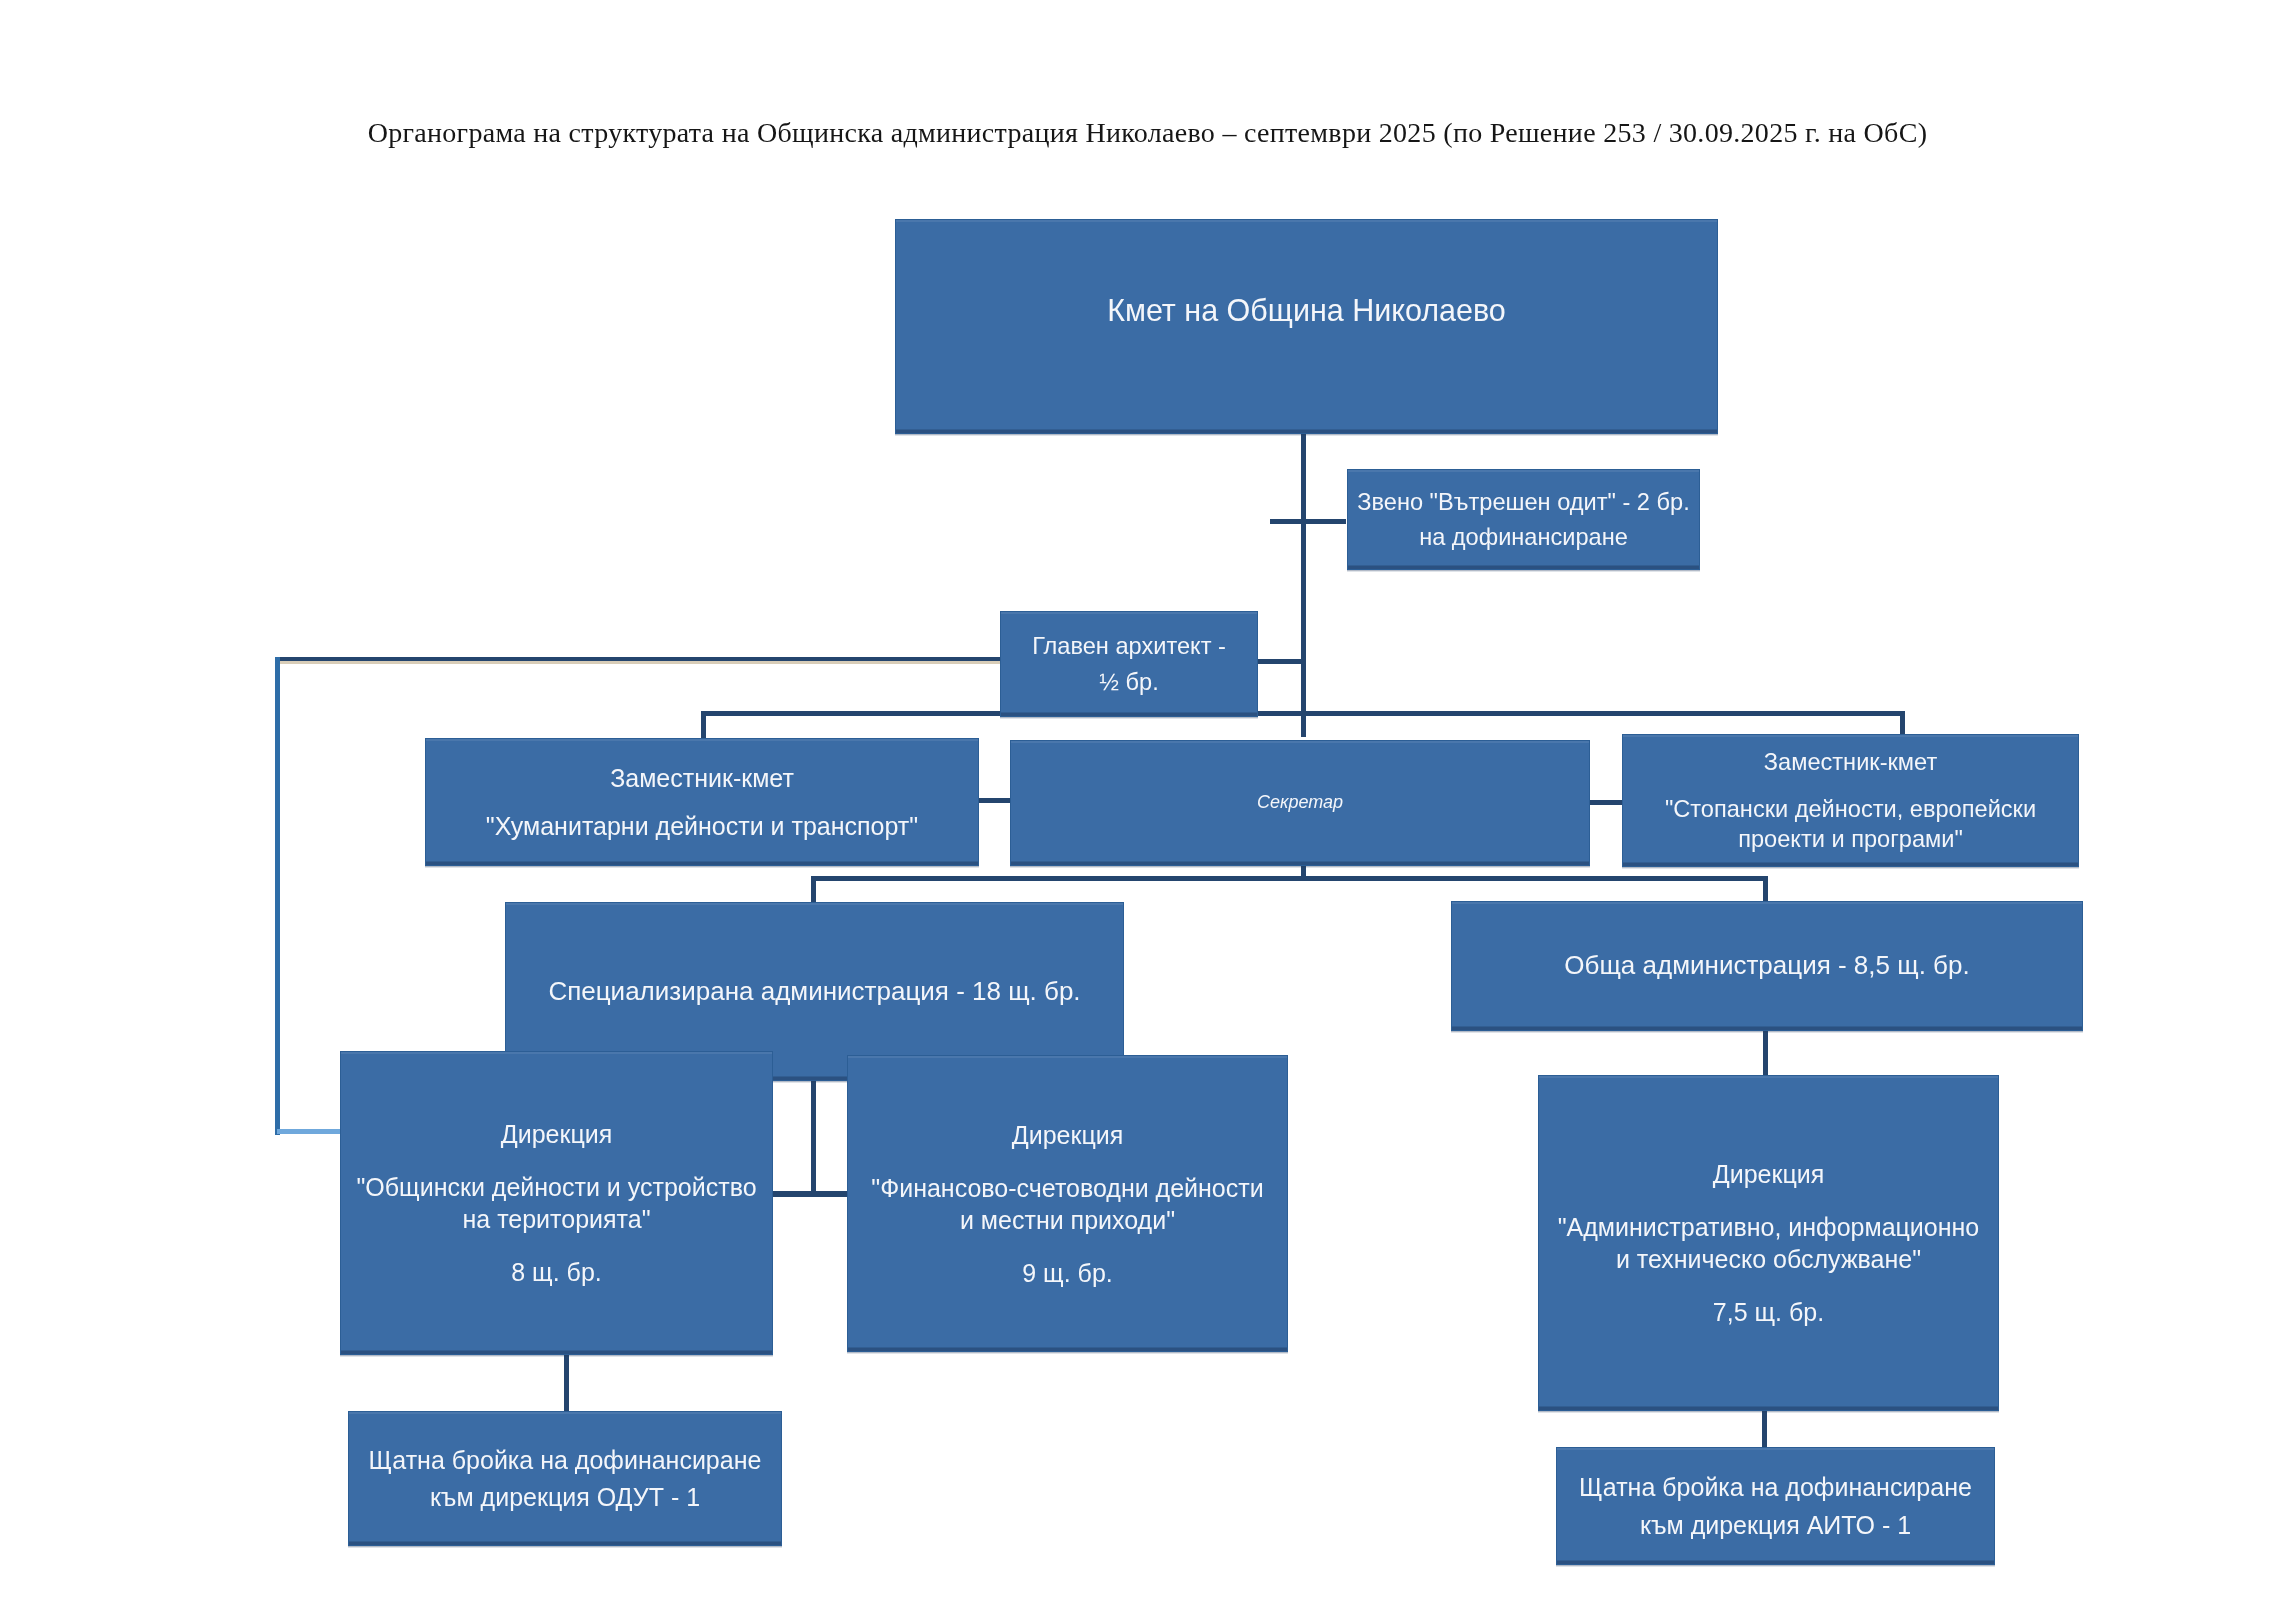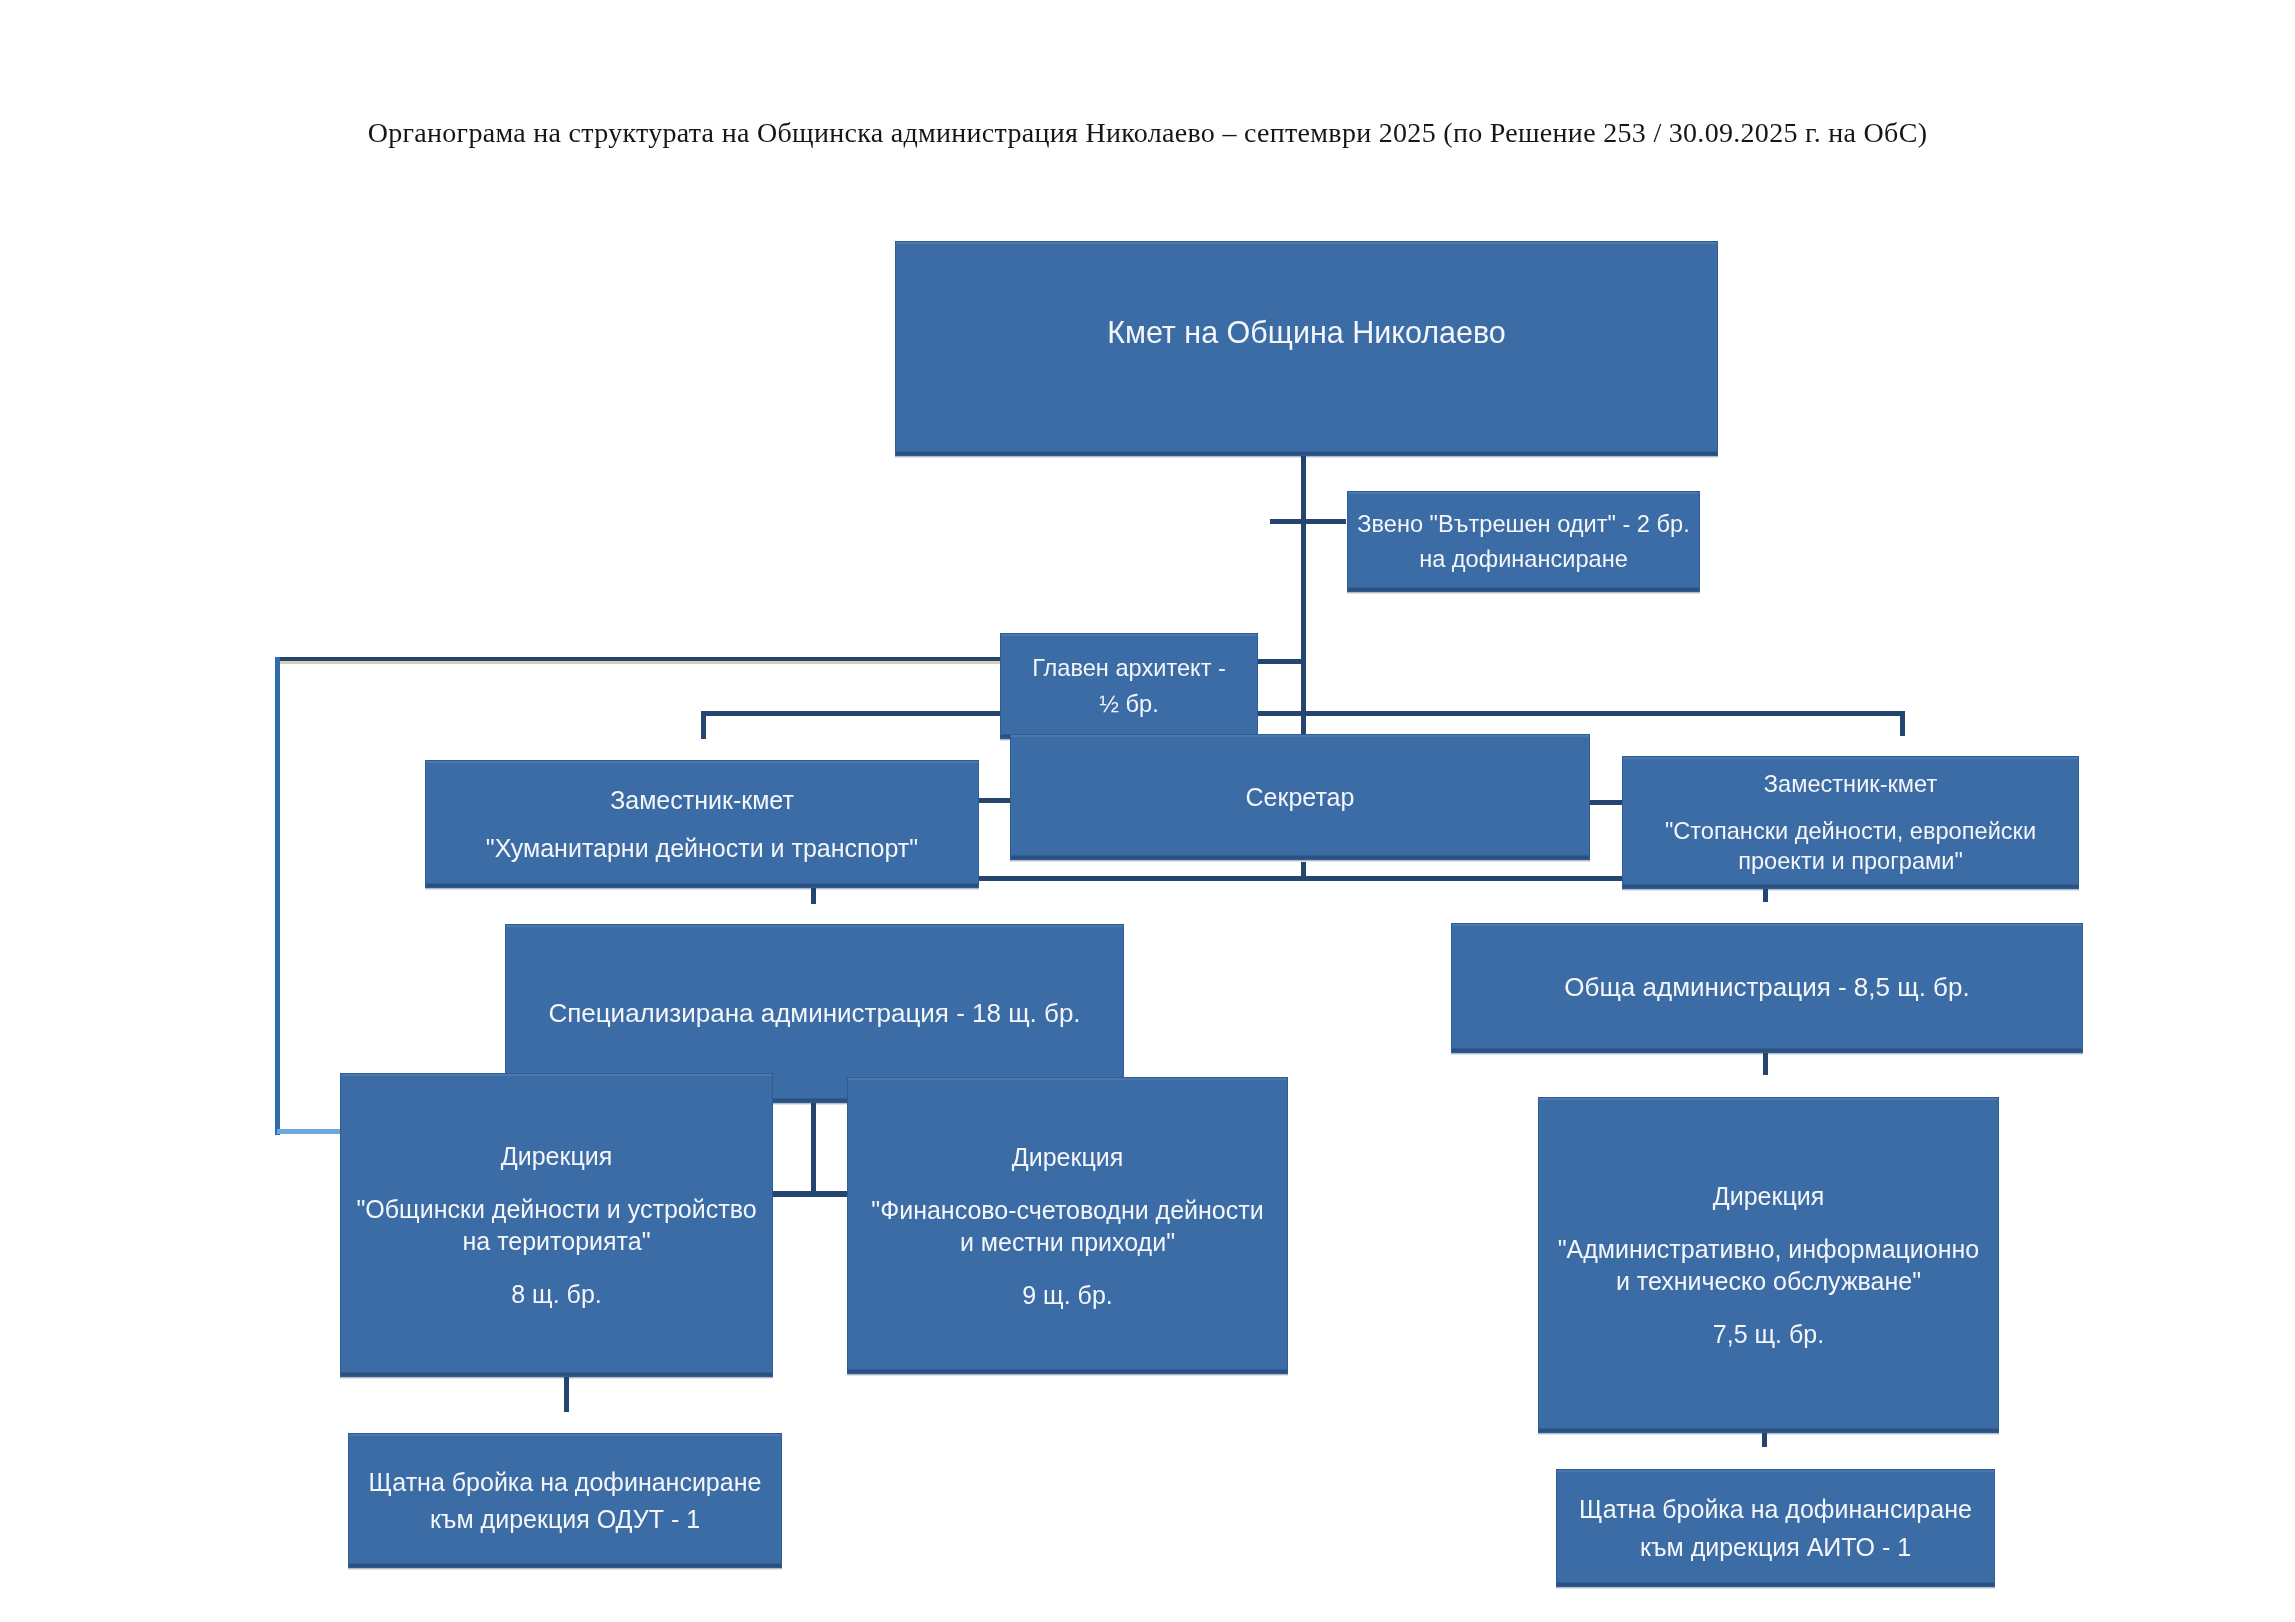--- a/index.html
+++ b/index.html
@@ -31,21 +31,20 @@
   .box{
     position:absolute;
     background:var(--box-fill);
     border:0.7px solid var(--box-edge);
     box-shadow: inset 0 -3.5px 0 rgba(21,45,79,.42), inset 0 2.1px 0 rgba(255,255,255,.08), 0 1.4px 0 rgba(33,56,94,.35);
     color:var(--text-on-box);
     display:flex;flex-direction:column;align-items:center;justify-content:center;
     text-align:center;
     line-height:1.28;
     box-sizing:border-box;
-    margin-top:22px;
   }
   .box .bl{width:100%;}
   .gap-sm .bl + .bl{margin-top:5.6px;}
   .gap-md .bl + .bl{margin-top:16.7px;}
   .gap-lg .bl + .bl{margin-top:21px;}
   .hline,.vline{position:absolute;background:var(--line-dark);}
   .line-mid{background:var(--line-mid);}
   .line-light{background:var(--line-light);}
   .line-tan{background:var(--line-tan);}
 </style>
@@ -101,21 +100,21 @@
   <div class="box gap-sm" style="left:1000px;top:611px;width:258px;height:106px;font-size:23.6px;padding:5px 7px;">
     <div class="bl">Главен архитект -</div>
     <div class="bl">½ бр.</div>
   </div>
 
   <div class="box gap-md" style="left:425px;top:738px;width:554px;height:128px;font-size:25px;padding:0 9.7px;">
     <div class="bl">Заместник-кмет</div>
     <div class="bl">"Хуманитарни дейности и транспорт"</div>
   </div>
 
-  <div class="box" style="left:1010px;top:712px;width:580px;height:126px;font-size:25px;">
+  <div class="box" style="left:1010px;top:740px;width:580px;height:126px;font-size:18px;font-style:italic;">
     <div class="bl">Секретар</div>
   </div>
 
   <div class="box gap-md" style="left:1622px;top:734px;width:457px;height:133px;font-size:23.6px;padding:0 5.6px;">
     <div class="bl">Заместник-кмет</div>
     <div class="bl">"Стопански дейности, европейски проекти и програми"</div>
   </div>
 
   <div class="box" style="left:505px;top:902px;width:619px;height:179px;font-size:26px;padding:0 9.7px;">
     <div class="bl">Специализирана администрация - 18 щ. бр.</div>

